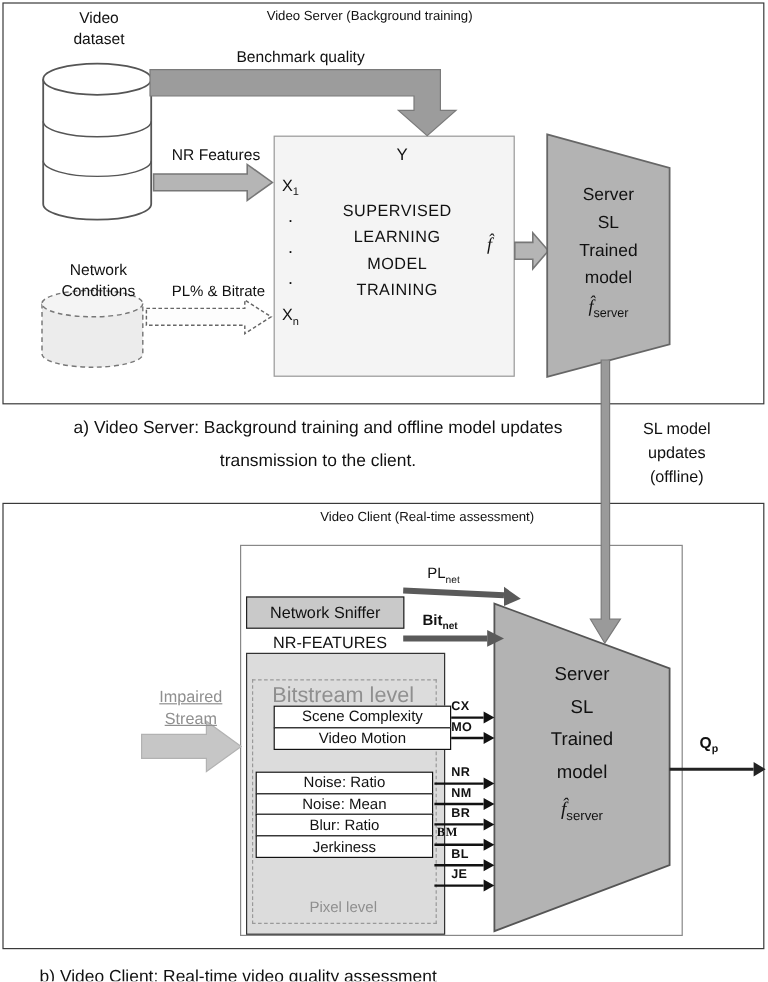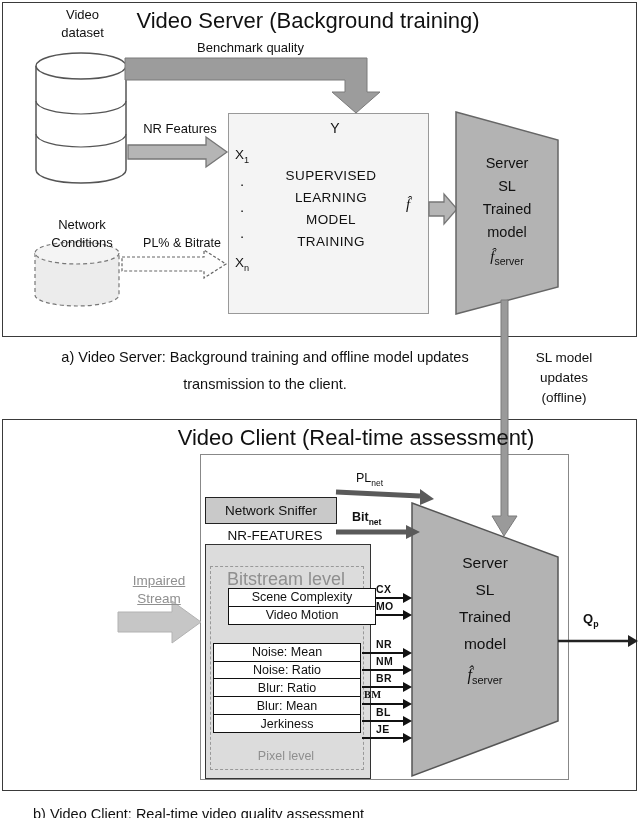--- a/index.html
+++ b/index.html
@@ -16,21 +16,21 @@
   .inner-box{border:1.2px solid #888;}
   .sniffer{background:#c9c9c9;border:1.5px solid #222;display:flex;align-items:center;justify-content:center;font-size:13.5px;z-index:2;}
   .nrbox{background:#dcdcdc;border:1.2px solid #333;}
   .dashedbox{border:1.5px dashed #999;}
   .graytxt{color:#8f8f8f;}
   .row{height:17px;background:#fff;border:1.2px solid #111;margin-top:-1.2px;
        display:flex;align-items:center;justify-content:center;font-size:12.5px;z-index:4;position:relative;}
   .code{position:absolute;font-weight:bold;font-size:10.5px;z-index:5;letter-spacing:.3px;}
   .fhat{font-style:italic;font-family:"Liberation Serif",serif;}
   sub{font-size:68%;}
-  .title{font-size:22px;text-align:center;}
+  .title{font-size:11px;text-align:center;}
   .cap{font-size:14.5px;line-height:27px;}
 </style>
 </head>
 <body>
 
 <div class="page">
 
   <div class="panel" style="left:2px;top:2px;width:633px;height:333px;"></div>
   <div class="panel" style="left:2px;top:419px;width:633px;height:370px;"></div>
 
@@ -166,30 +166,27 @@
     <div class="row">
         <span>Scene Complexity</span>
       </div>
     <div class="row">
         <span>Video Motion</span>
       </div>
   </div>
 
   <div class="abs" style="left:213px;top:644px;width:148px;z-index:4;">
     <div class="row">
+        <span>Noise: Ratio</span>
+      </div>
+    <div class="row">
         <span>Noise: Mean</span>
       </div>
     <div class="row">
-        <span>Noise: Ratio</span>
-      </div>
-    <div class="row">
         <span>Blur: Ratio</span>
-      </div>
-    <div class="row">
-        <span>Blur: Mean</span>
       </div>
     <div class="row">
         <span>Jerkiness</span>
       </div>
   </div>
 
   <div class="txt ctr graytxt" style="left:210px;top:749px;width:152px;font-size:12.5px;">Pixel level</div>
 
   <div class="code" style="left:376px;top:583px;">CX</div>
   <div class="code" style="left:376px;top:600px;">MO</div>

